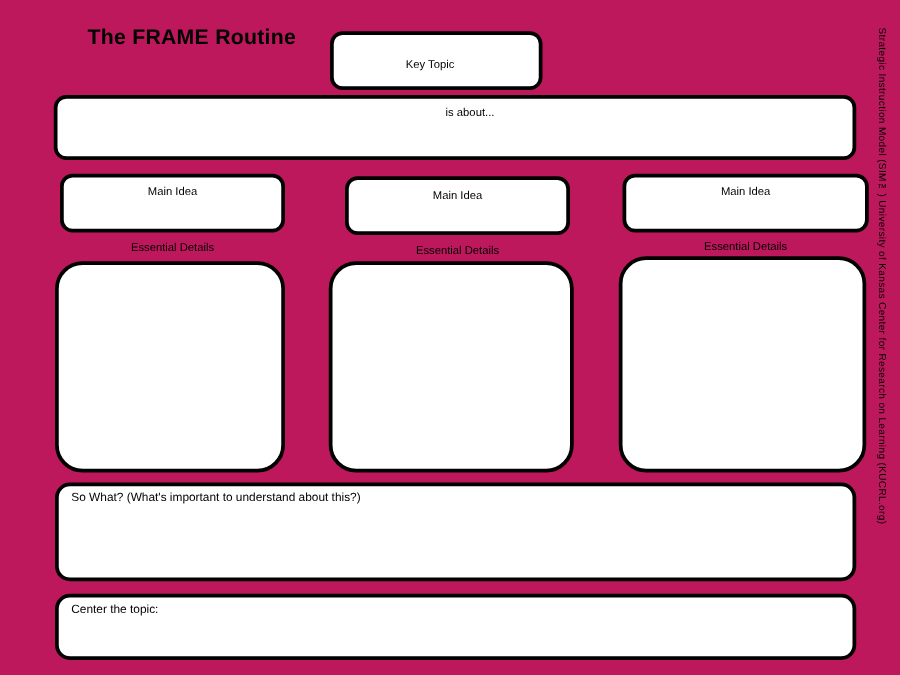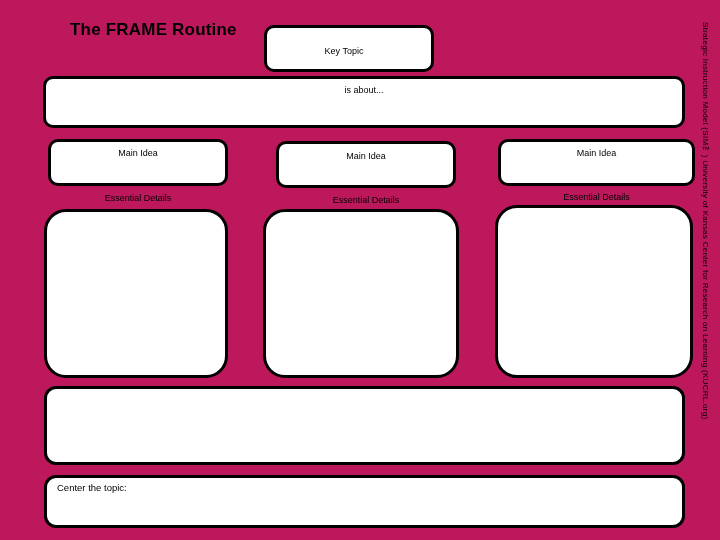--- a/index.html
+++ b/index.html
@@ -67,21 +67,21 @@
 
   
   #is-about-box {
     left: 43px;
     top: 76px;
     width: 642px;
     height: 52px;
     border-radius: 10px;
   }
   #is-about-label {
-    left: 43px;
+    left: 55px;
     top: 85px;
     width: 642px;
   }
 
   
   .main-idea-box {
     height: 47px;
     border-radius: 10px;
   }
   #main-idea-box-0 { left: 48px;  top: 139px; width: 180px; }
@@ -170,19 +170,20 @@
   <div class="lbl lbl-center" id="main-idea-label-1">Main Idea</div>
   <div class="lbl lbl-center" id="details-label-1">Essential Details</div>
   <div class="box details-box" id="details-box-1"></div>
 
   <div class="box main-idea-box" id="main-idea-box-2"></div>
   <div class="lbl lbl-center" id="main-idea-label-2">Main Idea</div>
   <div class="lbl lbl-center" id="details-label-2">Essential Details</div>
   <div class="box details-box" id="details-box-2"></div>
 
   <div class="box" id="so-what-box"></div>
+  <div class="lbl" id="so-what-label">So What? (What's important to understand about this?)</div>
 
   <div class="box" id="extend-box"></div>
   <div class="lbl" id="extend-label">Center the topic:</div>
 
   <div id="credit">Strategic Instruction Model (SIM™) University of Kansas Center for Research on Learning (KUCRL.org)</div>
 
 </div>
 
 </body></html>

